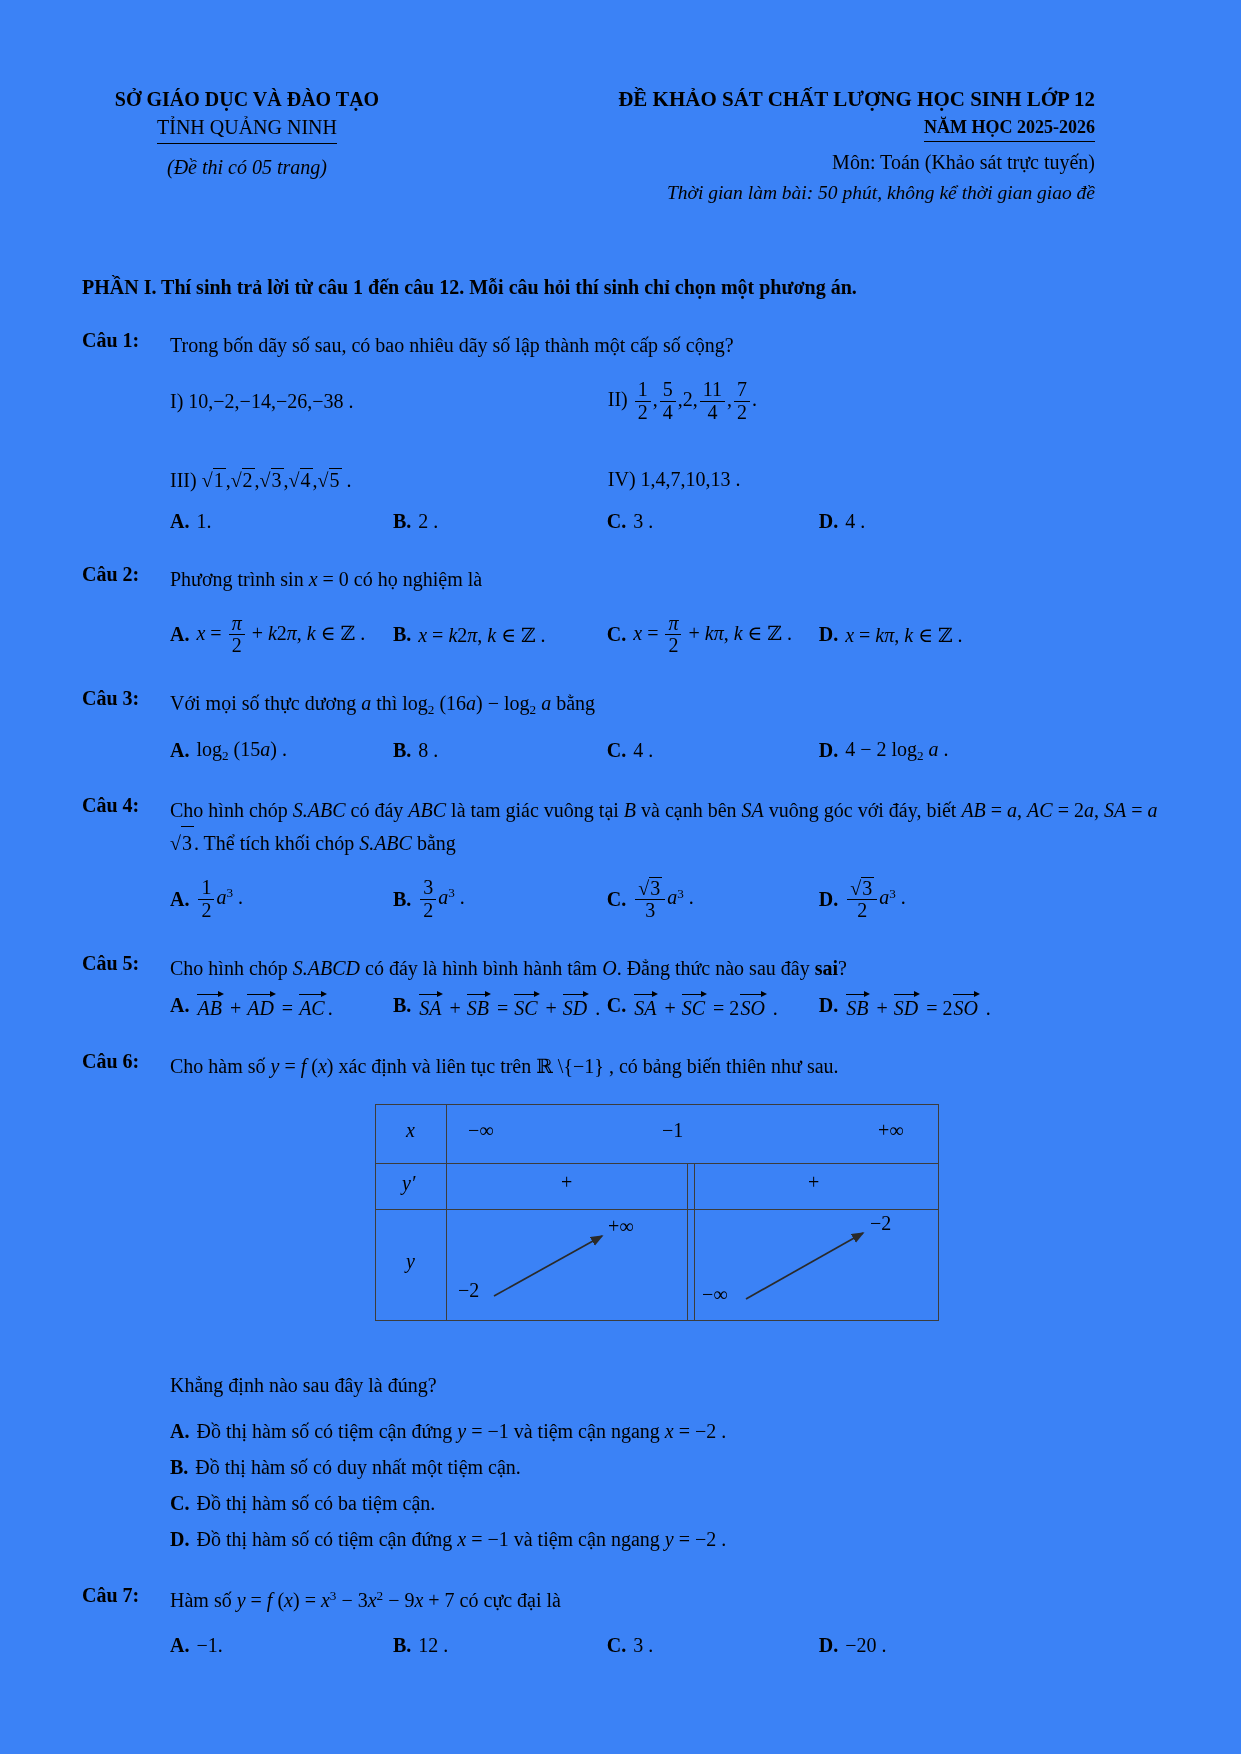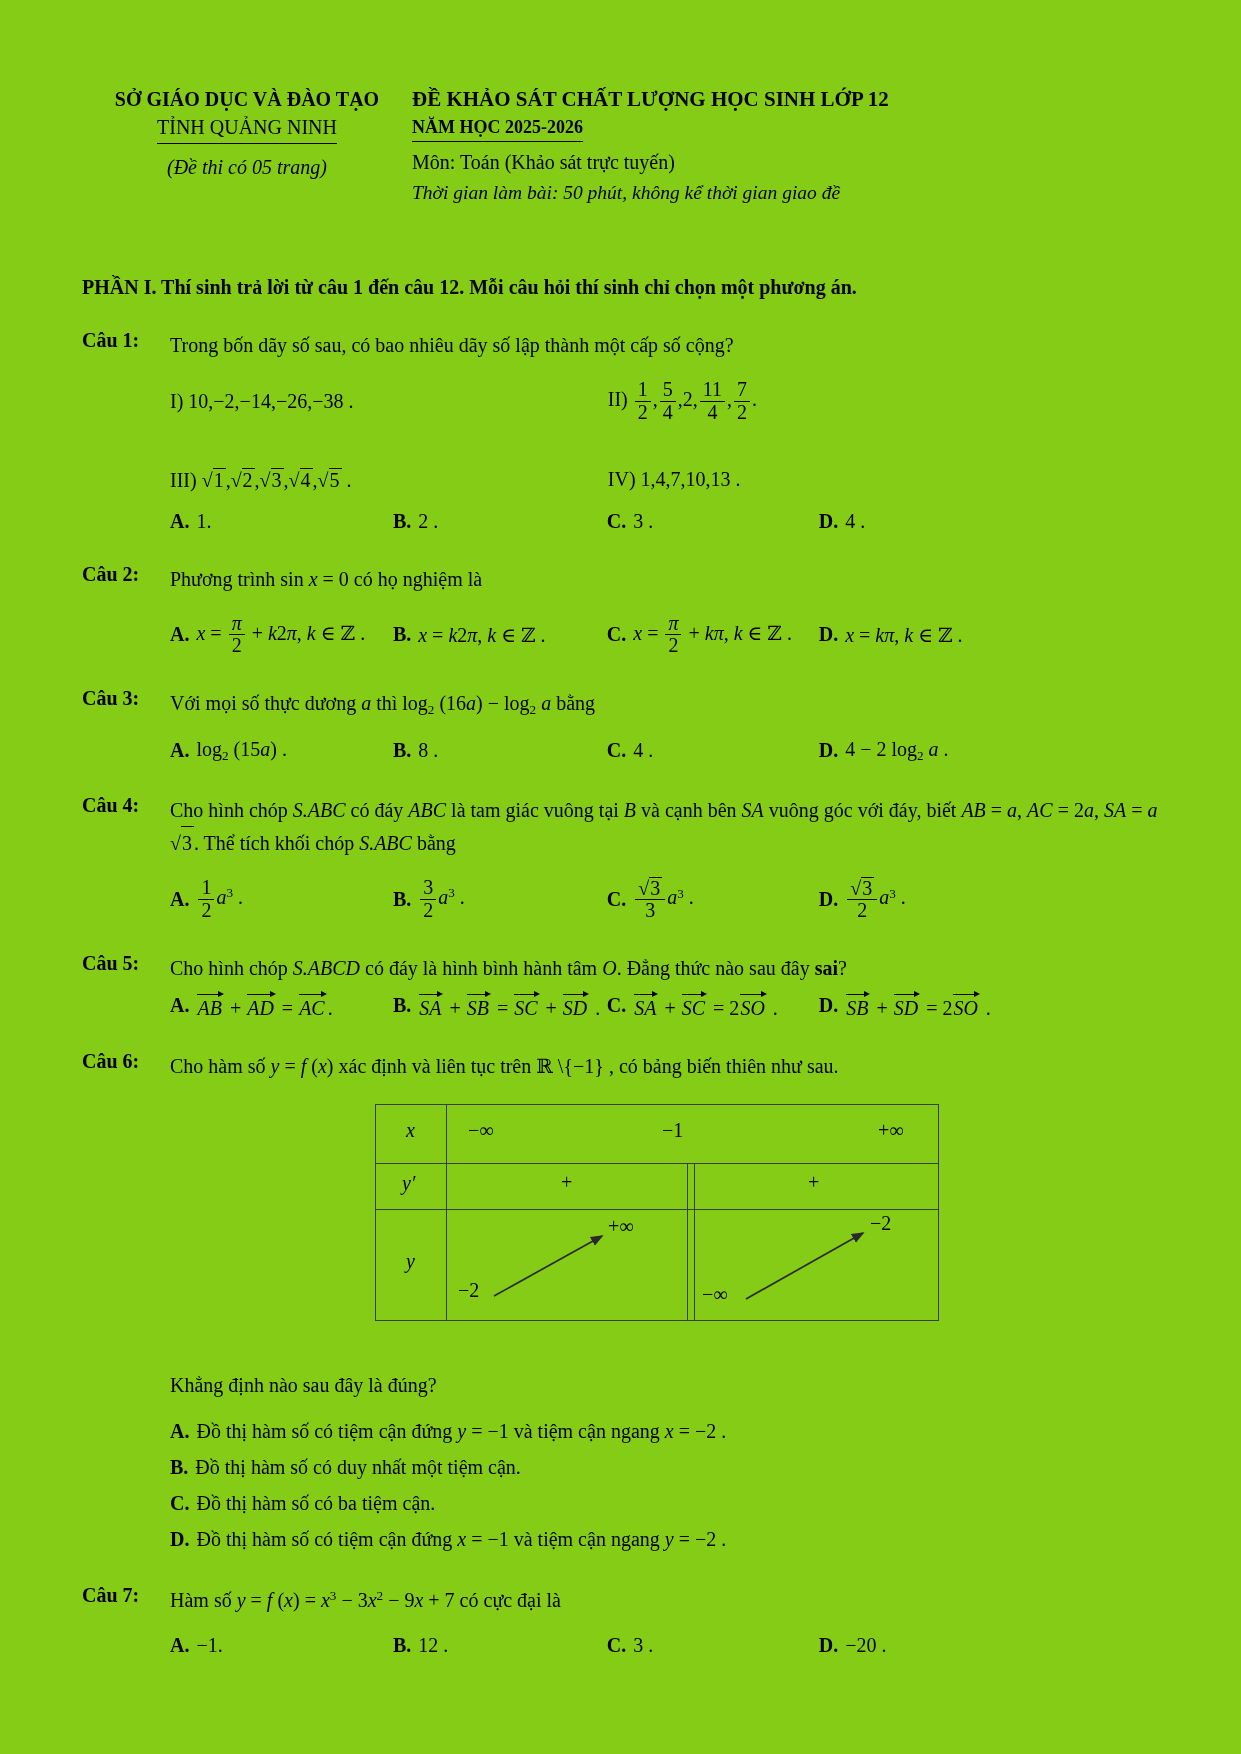--- a/index.html
+++ b/index.html
@@ -1,26 +1,26 @@
 <!DOCTYPE html>
 <html><head>
 <meta charset="utf-8">
 <style>
   html,body { margin:0; padding:0; background:#e8e8e8; }
   .page {
-    width:1241px; height:1754px; margin:0 auto; background:#84cc16;
+    width:1241px; height:1754px; margin:0 auto; background:#3b82f6;
     box-sizing:border-box; padding:85px 76px 20px 82px;
     font-family:"Liberation Serif","DejaVu Serif",serif;
     font-size:20px; color:#000; position:relative; overflow:hidden;
   }
 
   
   .header { display:flex; align-items:flex-start; }
   .h-left { width:330px; text-align:center; flex:none; }
-  .h-right { flex:1; text-align:left; padding-right:70px; }
+  .h-right { flex:1; text-align:right; padding-right:70px; }
   .h-org  { font-weight:bold; font-size:20px; line-height:1.45; }
   .h-prov { font-weight:normal; font-size:20px; display:inline-block;
             border-bottom:1.6px solid #000; padding-bottom:3px; line-height:1.3; }
   .h-note { font-style:italic; margin-top:12px; }
   .h-title { font-weight:bold; font-size:21px; line-height:1.4; }
   .h-year  { font-weight:bold; font-size:18px; display:inline-block;
              border-bottom:1.6px solid #000; padding-bottom:3px; margin-top:3px; }
   .h-subject { font-weight:normal; font-size:20px; margin-top:9px; }
   .h-duration { font-style:italic; font-size:19.5px; margin-top:8px; }
 

